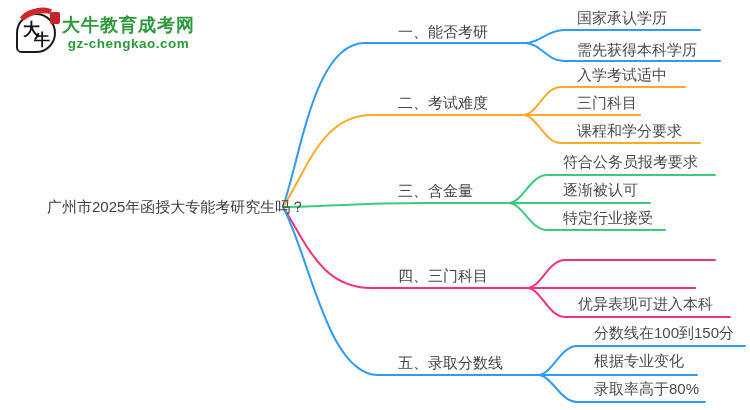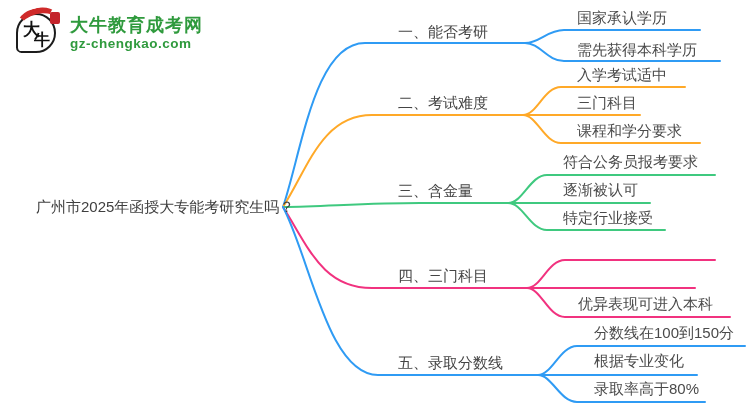--- a/index.html
+++ b/index.html
@@ -1,31 +1,31 @@
 <!DOCTYPE html>
 <html><head>
 <meta charset="utf-8">
 <style>
   html,body{margin:0;padding:0;}
   body{font-family:"Liberation Sans","DejaVu Sans",sans-serif;background:#fff;}
   .canvas{position:relative;width:750px;height:410px;background:#fff;overflow:hidden;}
   .lines{position:absolute;left:0;top:0;width:750px;height:410px;}
   .node{position:absolute;white-space:nowrap;line-height:20px;font-size:15px;color:#464646;}
-  .root-title{font-size:15px;color:#3f3f3f;}
+  .root-title{font-size:15px;color:#3f3f3f;margin-left:11px;}
   .branch-label{color:#444;}
   .child-label{color:#4a4a4a;}
   
   .logo{position:absolute;left:16px;top:10px;display:flex;align-items:center;}
   .logo-mark{position:relative;width:46px;height:46px;}
   .logo-bubble{position:absolute;left:0;top:3px;width:40px;height:40px;border:2px solid #1c1c1c;border-radius:50% 50% 50% 14%;background:#fff;box-sizing:border-box;}
   .logo-char-a{position:absolute;left:7px;top:8px;font-size:17px;font-weight:bold;color:#111;}
   .logo-char-b{position:absolute;left:18px;top:20px;font-size:16px;font-weight:bold;color:#111;}
   .logo-arc{position:absolute;left:1px;top:-2px;width:32px;height:16px;border:5px solid transparent;border-top:6px solid #cf2a2a;border-radius:50%;transform:rotate(-14deg);}
   .logo-seal{position:absolute;right:2px;top:2px;width:10px;height:12px;border-radius:2px;background:#c4232b;}
-  .logo-text{margin-left:8px;}
+  .logo-text{}
   .logo-title{font-size:18px;font-weight:bold;letter-spacing:1px;line-height:22px;}
   .logo-domain{font-size:13.5px;font-weight:bold;line-height:16px;letter-spacing:0.5px;}
 </style>
 </head>
 <body>
 
 <div class="canvas">
 
   <svg class="lines" viewBox="0 0 750 410" fill="none" stroke-width="2" stroke-linecap="round" stroke-linejoin="round">
 
@@ -57,21 +57,21 @@
   <div class="logo">
     <div class="logo-mark">
       <span class="logo-bubble"></span>
       <span class="logo-arc"></span>
       <span class="logo-seal"></span>
       <span class="logo-char-a">大</span>
       <span class="logo-char-b">牛</span>
     </div>
     <div class="logo-text">
       <div class="logo-title" style="color: rgb(47, 154, 61);">大牛教育成考网</div>
-      <div class="logo-domain" style="color: rgb(47, 154, 61);">gz-chengkao.com</div>
+      <div class="logo-domain" style="color: rgb(47, 154, 61); text-align: center;">gz-chengkao.com</div>
     </div>
   </div>
 
   <div class="node root-title" style="left:36px;top:197px">广州市2025年函授大专能考研究生吗？</div>
 
   <div class="node branch-label" style="left:398px;top:22px">一、能否考研</div>
   <div class="node child-label" style="left:577px;top:8px">国家承认学历</div>
   <div class="node child-label" style="left:577px;top:40px">需先获得本科学历</div>
 
   <div class="node branch-label" style="left:398px;top:93px">二、考试难度</div>

